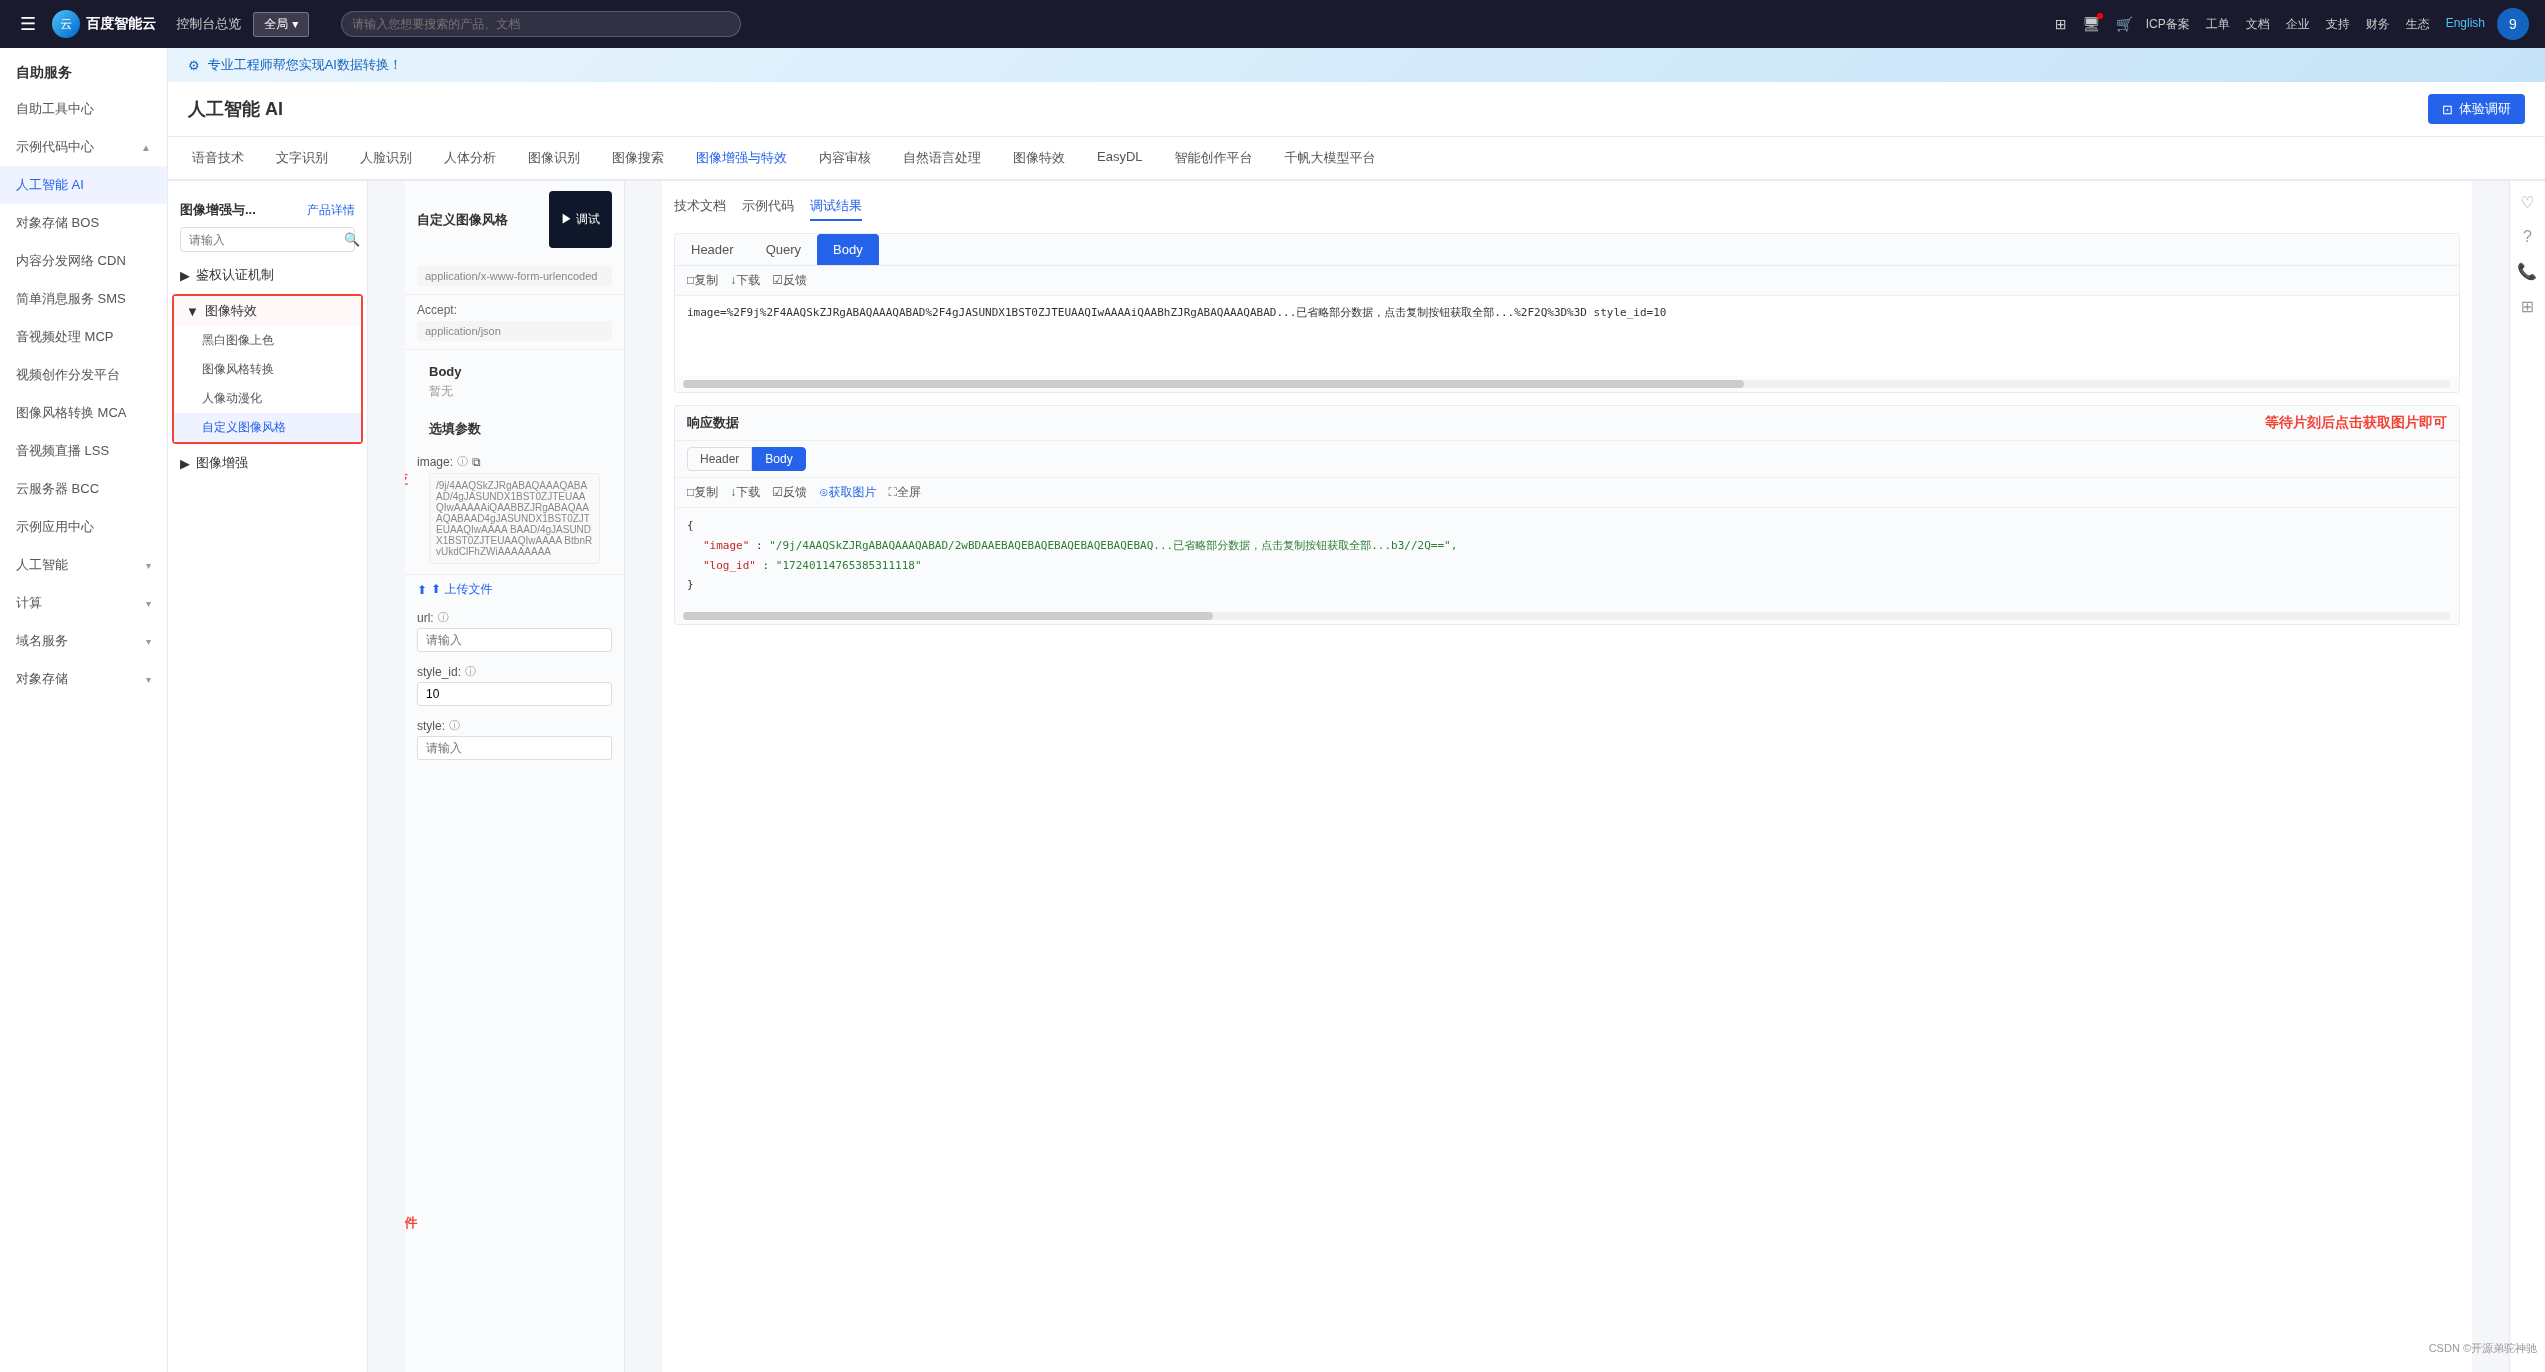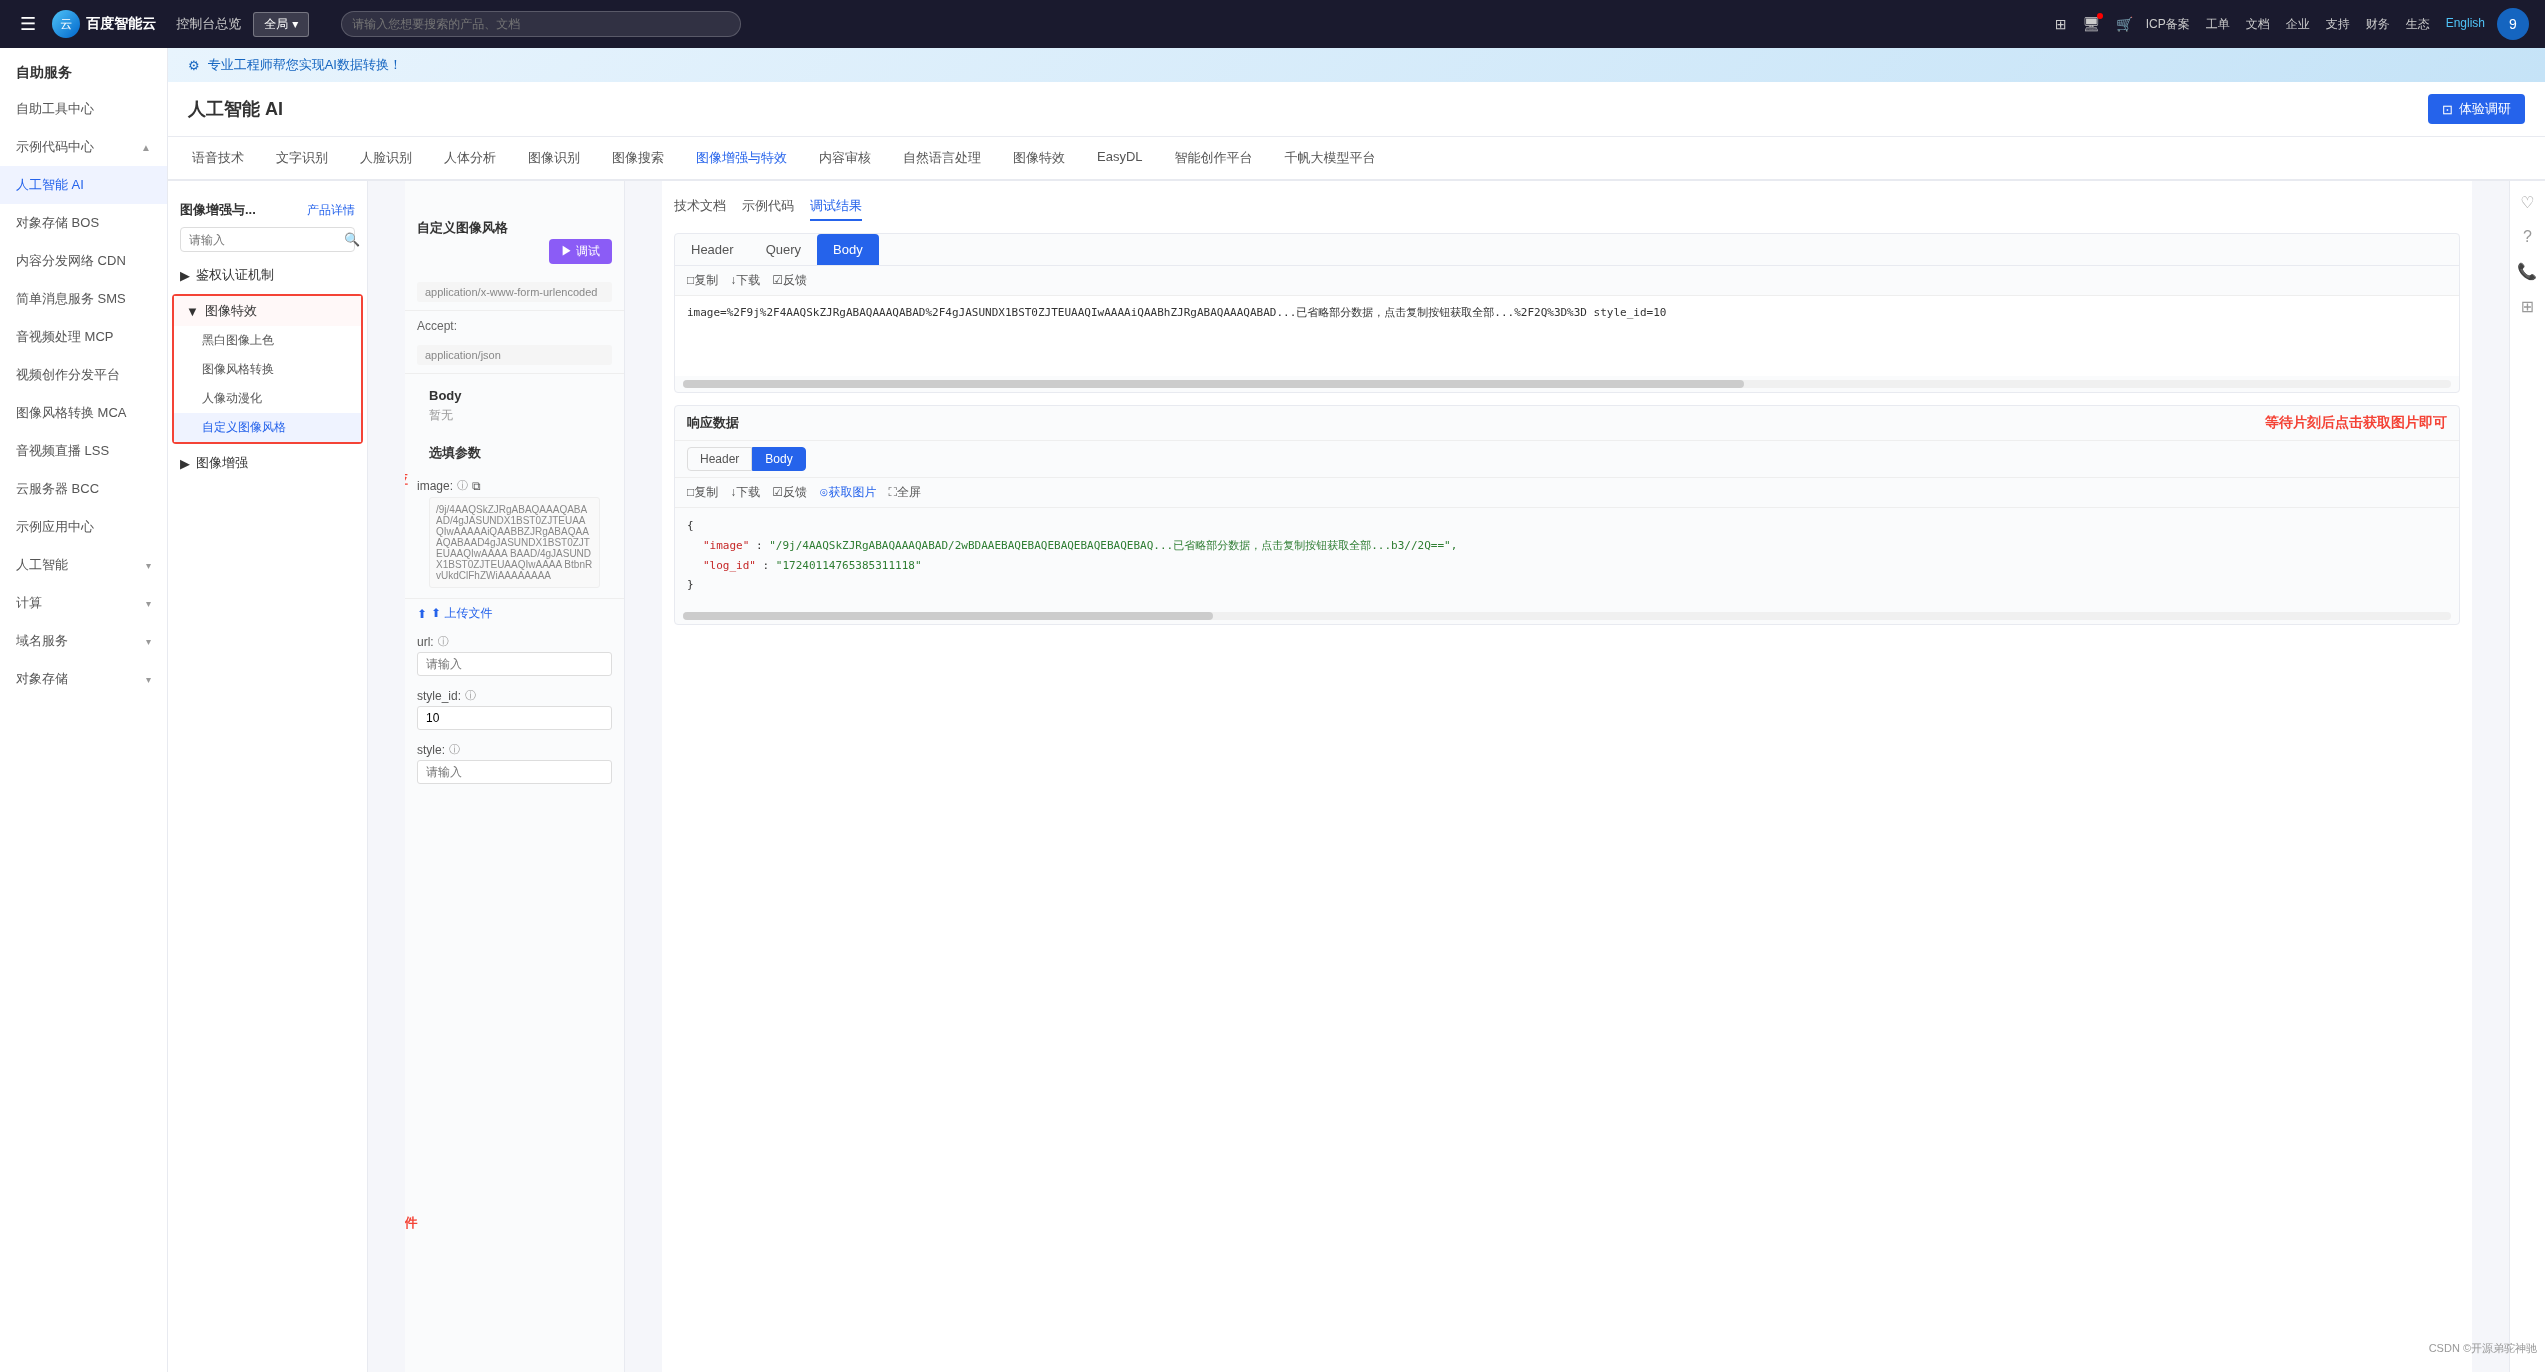--- a/index.html
+++ b/index.html
@@ -63,23 +63,23 @@
     .left-panel-search input { border: none; outline: none; font-size: 12px; flex: 1; }
     .service-group { margin: 4px 0; }
     .service-group-header { display: flex; align-items: center; gap: 6px; padding: 6px 12px; font-size: 13px; color: #333; cursor: pointer; }
     .service-item { padding: 6px 12px 6px 28px; font-size: 12px; color: #555; cursor: pointer; }
     .service-item.active { color: #2563eb; background: #eff3ff; }
     .service-group-border { border: 2px solid #f44336; border-radius: 4px; margin: 2px 4px; }
 
     
     .middle-panel { width: 220px; background: #fafbfc; border-right: 1px solid #e8eaf0; overflow-y: auto; flex-shrink: 0; }
     .api-header { padding: 10px 12px; font-size: 13px; font-weight: bold; color: #333; display: flex; align-items: center; justify-content: space-between; }
-    .test-btn { background: #8b5cf6; color: #fff; border: none; padding: 4px 12px; border-radius: 4px; cursor: pointer; font-size: 12px; display: flex; align-items: center; gap: 4px; margin-top: 48px; }
+    .test-btn { background: #0f172a; color: #fff; border: none; padding: 20px 12px; border-radius: 4px; cursor: pointer; font-size: 12px; display: flex; align-items: center; gap: 4px; }
     .form-group { padding: 8px 12px; border-bottom: 1px solid #eee; }
-    .form-label { font-size: 12px; color: #666; margin-bottom: 12px; }
+    .form-label { font-size: 12px; color: #666; margin-bottom: 4px; }
     .form-value { font-size: 11px; color: #888; background: #f5f5f5; padding: 4px 8px; border-radius: 3px; word-break: break-all; }
     .section-title { font-size: 13px; color: #333; font-weight: bold; padding: 8px 12px 4px; }
     .param-row { padding: 6px 12px; }
     .param-label { font-size: 12px; color: #555; margin-bottom: 3px; display: flex; align-items: center; gap: 4px; }
     .param-help { color: #999; font-size: 11px; cursor: pointer; }
     .param-input { font-size: 12px; border: 1px solid #ddd; padding: 4px 8px; border-radius: 3px; width: 100%; outline: none; }
     .upload-btn { display: flex; align-items: center; gap: 4px; padding: 6px 12px; color: #2563eb; font-size: 12px; cursor: pointer; border-top: 1px solid #eee; }
     .image-area { background: #f9f9f9; margin: 4px 12px; border-radius: 3px; padding: 6px; font-size: 10px; color: #888; word-break: break-all; min-height: 60px; border: 1px solid #eee; }
 
     

